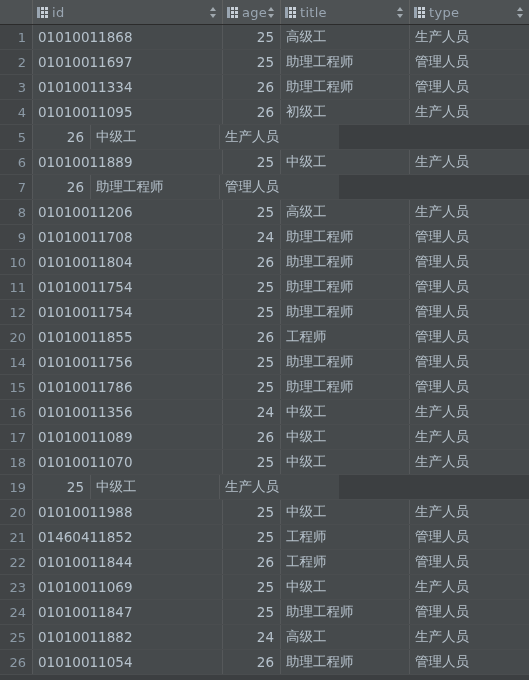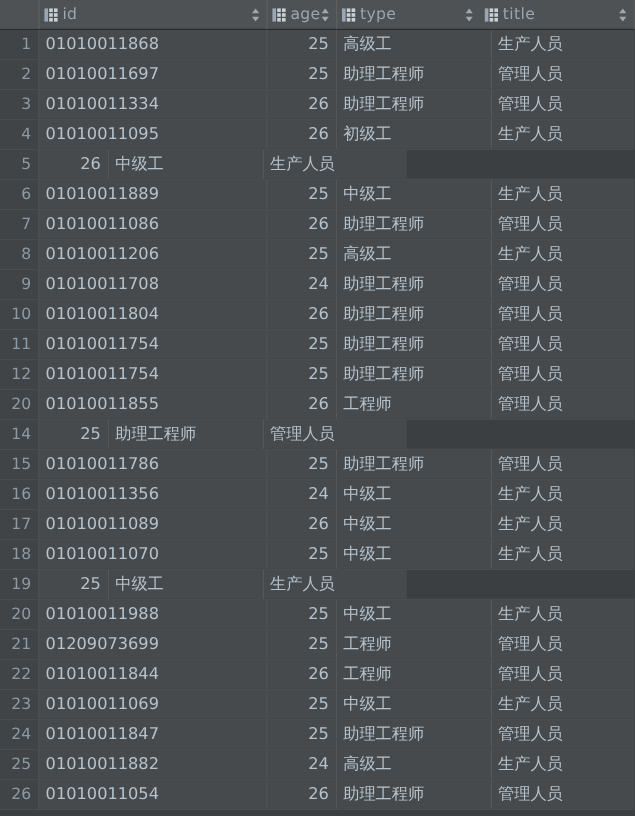--- a/index.html
+++ b/index.html
@@ -197,57 +197,57 @@
             <i></i>
           </span>
       </span>
       <span class="hlabel">age</span>
       <span class="sort-icon">
         <span class="up"></span>
           <span class="dn"></span>
       </span>
     </div>
 
+    <div class="hcell h-title">
+      <span class="tbl-icon">
+        <span class="bar"></span>
+        <span class="cells">
+            <i></i>
+            <i></i>
+            <i></i>
+            <i></i>
+            <i></i>
+            <i></i>
+          </span>
+      </span>
+      <span class="hlabel">title</span>
+      <span class="sort-icon">
+        <span class="up"></span>
+          <span class="dn"></span>
+      </span>
+    </div>
+
     <div class="hcell h-type">
       <span class="tbl-icon">
         <span class="bar"></span>
         <span class="cells">
             <i></i>
             <i></i>
             <i></i>
             <i></i>
             <i></i>
             <i></i>
           </span>
       </span>
       <span class="hlabel">type</span>
       <span class="sort-icon">
         <span class="up"></span>
           <span class="dn"></span>
       </span>
     </div>
-
-    <div class="hcell h-title">
-      <span class="tbl-icon">
-        <span class="bar"></span>
-        <span class="cells">
-            <i></i>
-            <i></i>
-            <i></i>
-            <i></i>
-            <i></i>
-            <i></i>
-          </span>
-      </span>
-      <span class="hlabel">title</span>
-      <span class="sort-icon">
-        <span class="up"></span>
-          <span class="dn"></span>
-      </span>
-    </div>
   </div>
 
   <div class="body" id="table-body">
       <div class="row">
         <div class="cell rownum">1</div>
         <div class="cell c-id">01010011868</div>
         <div class="cell c-age">25</div>
         <div class="cell c-title cn">高级工</div>
         <div class="cell c-type cn">生产人员</div>
       </div>
@@ -280,21 +280,20 @@
       </div>
       <div class="row">
         <div class="cell rownum">6</div>
         <div class="cell c-id">01010011889</div>
         <div class="cell c-age">25</div>
         <div class="cell c-title cn">中级工</div>
         <div class="cell c-type cn">生产人员</div>
       </div>
       <div class="row">
         <div class="cell rownum">7</div>
-        <div class="cell c-id">01010011086</div>
         <div class="cell c-age">26</div>
         <div class="cell c-title cn">助理工程师</div>
         <div class="cell c-type cn">管理人员</div>
       </div>
       <div class="row">
         <div class="cell rownum">8</div>
         <div class="cell c-id">01010011206</div>
         <div class="cell c-age">25</div>
         <div class="cell c-title cn">高级工</div>
         <div class="cell c-type cn">生产人员</div>
@@ -329,20 +328,21 @@
       </div>
       <div class="row">
         <div class="cell rownum">20</div>
         <div class="cell c-id">01010011855</div>
         <div class="cell c-age">26</div>
         <div class="cell c-title cn">工程师</div>
         <div class="cell c-type cn">管理人员</div>
       </div>
       <div class="row">
         <div class="cell rownum">14</div>
+        <div class="cell c-id">01010011756</div>
         <div class="cell c-age">25</div>
         <div class="cell c-title cn">助理工程师</div>
         <div class="cell c-type cn">管理人员</div>
       </div>
       <div class="row">
         <div class="cell rownum">15</div>
         <div class="cell c-id">01010011786</div>
         <div class="cell c-age">25</div>
         <div class="cell c-title cn">助理工程师</div>
         <div class="cell c-type cn">管理人员</div>
@@ -376,21 +376,21 @@
       </div>
       <div class="row">
         <div class="cell rownum">20</div>
         <div class="cell c-id">01010011988</div>
         <div class="cell c-age">25</div>
         <div class="cell c-title cn">中级工</div>
         <div class="cell c-type cn">生产人员</div>
       </div>
       <div class="row">
         <div class="cell rownum">21</div>
-        <div class="cell c-id">01209073699</div>
+        <div class="cell c-id">01460411852</div>
         <div class="cell c-age">25</div>
         <div class="cell c-title cn">工程师</div>
         <div class="cell c-type cn">管理人员</div>
       </div>
       <div class="row">
         <div class="cell rownum">22</div>
         <div class="cell c-id">01010011844</div>
         <div class="cell c-age">26</div>
         <div class="cell c-title cn">工程师</div>
         <div class="cell c-type cn">管理人员</div>

